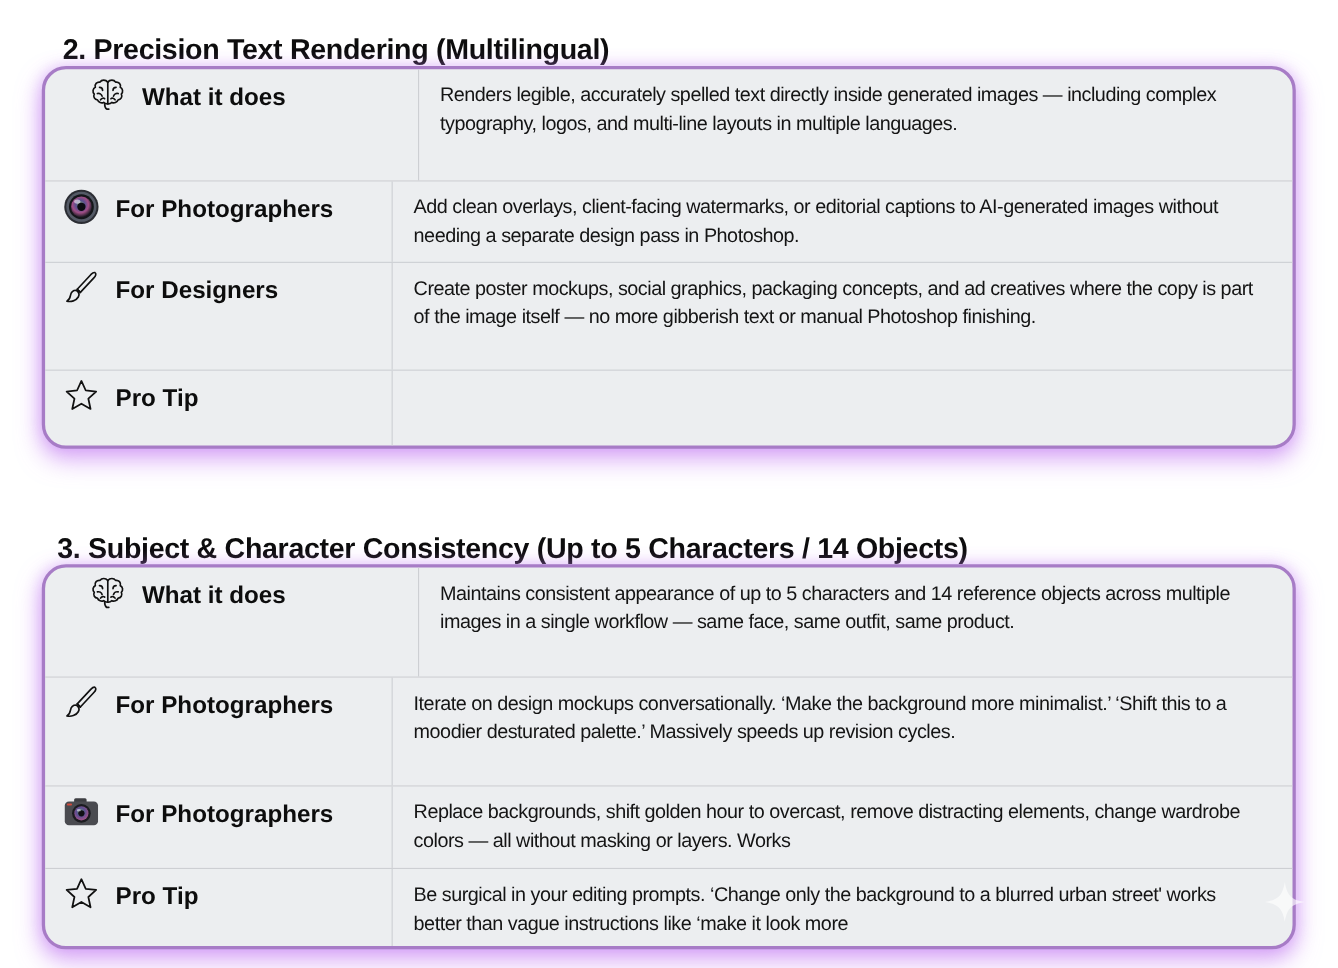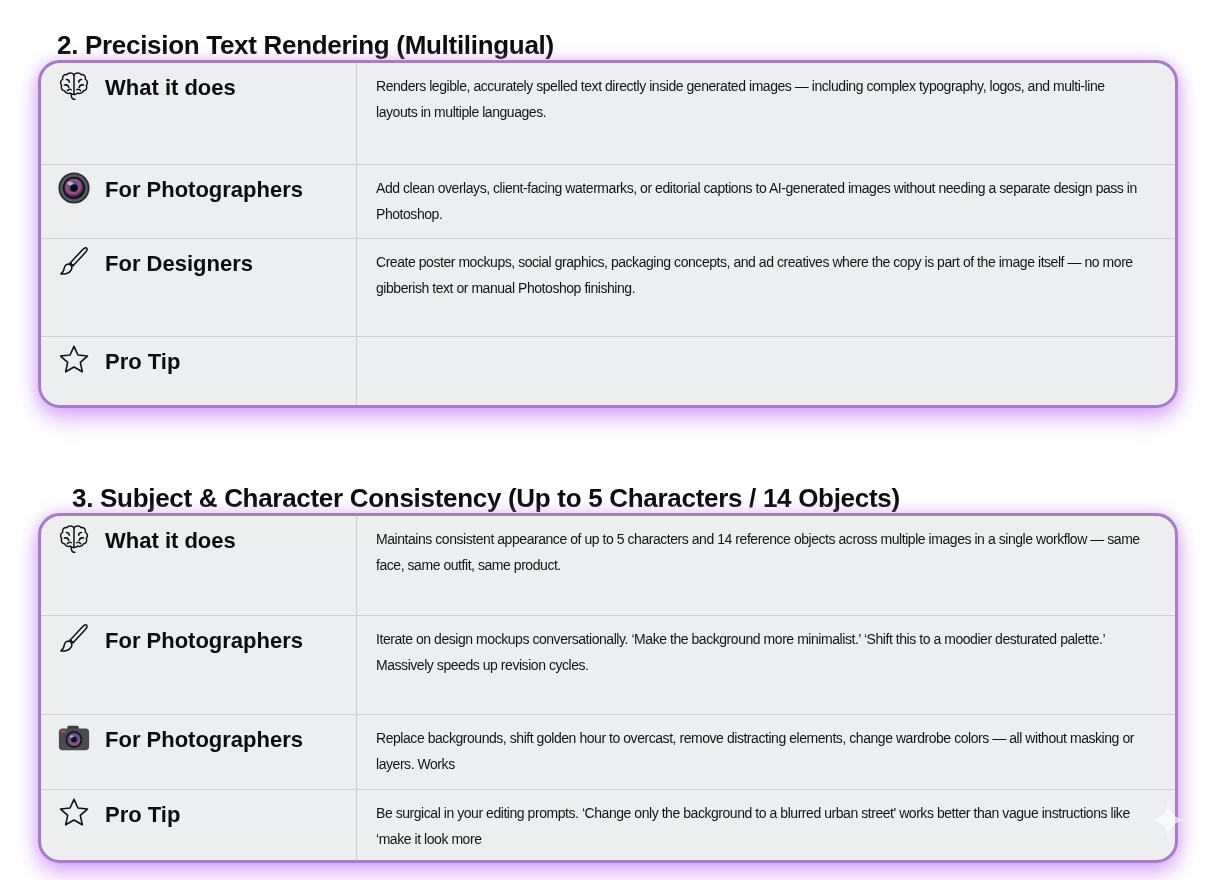--- a/index.html
+++ b/index.html
@@ -35,21 +35,21 @@
       background: #eceef0;
       box-shadow: 0 10px 22px rgba(190, 110, 240, 0.55), 0 0 14px rgba(200, 140, 245, 0.45);
       overflow: hidden;
       box-sizing: border-box;
     }
     .row {
       display: flex;
       border-top: 1.5px solid #cdcfd3;
       box-sizing: border-box;
     }
-    .row:first-child { border-top: none; }
+    .row:first-child { border-top: none; padding-left: 24px; }
     .label-cell {
       width: 316px;
       flex: 0 0 316px;
       border-right: 1.5px solid #cdcfd3;
       display: flex;
       align-items: flex-start;
       padding: 12px 0 0 16px;
       box-sizing: border-box;
     }
     .icon {
@@ -66,21 +66,21 @@
     .label-text {
       font-weight: bold;
       font-size: 22px;
       color: #0d0d0d;
       white-space: nowrap;
       line-height: 26px;
     }
     .desc-cell {
       flex: 1;
       padding: 11px 30px 0 19px;
-      font-size: 14px;
+      font-size: 18px;
       line-height: 25.5px;
       color: #141414;
       letter-spacing: -0.45px;
       box-sizing: border-box;
     }
     .sparkle {
       position: absolute;
       left: 1148px;
       top: 800px;
       width: 40px;
@@ -193,21 +193,21 @@
       <span class="icon">
         <svg width="34" height="34">
             <use href="#sym-star"></use>
           </svg>
       </span>
       <span class="label-text">Pro Tip</span>
     </div>
   </div>
 </div>
 
-<h2 class="section-title" style="top:471px; left:60px;">3. Subject &amp; Character Consistency (Up to 5 Characters / 14 Objects)</h2>
+<h2 class="section-title" style="top:471px; left:40px;">3. Subject &amp; Character Consistency (Up to 5 Characters / 14 Objects)</h2>
 
 <div class="card" style="top:513px; height:350px;">
 
   <div class="row" style="height:99px;">
     <div class="label-cell">
       <span class="icon">
         <svg width="34" height="34">
             <use href="#sym-brain"></use>
           </svg>
       </span>

